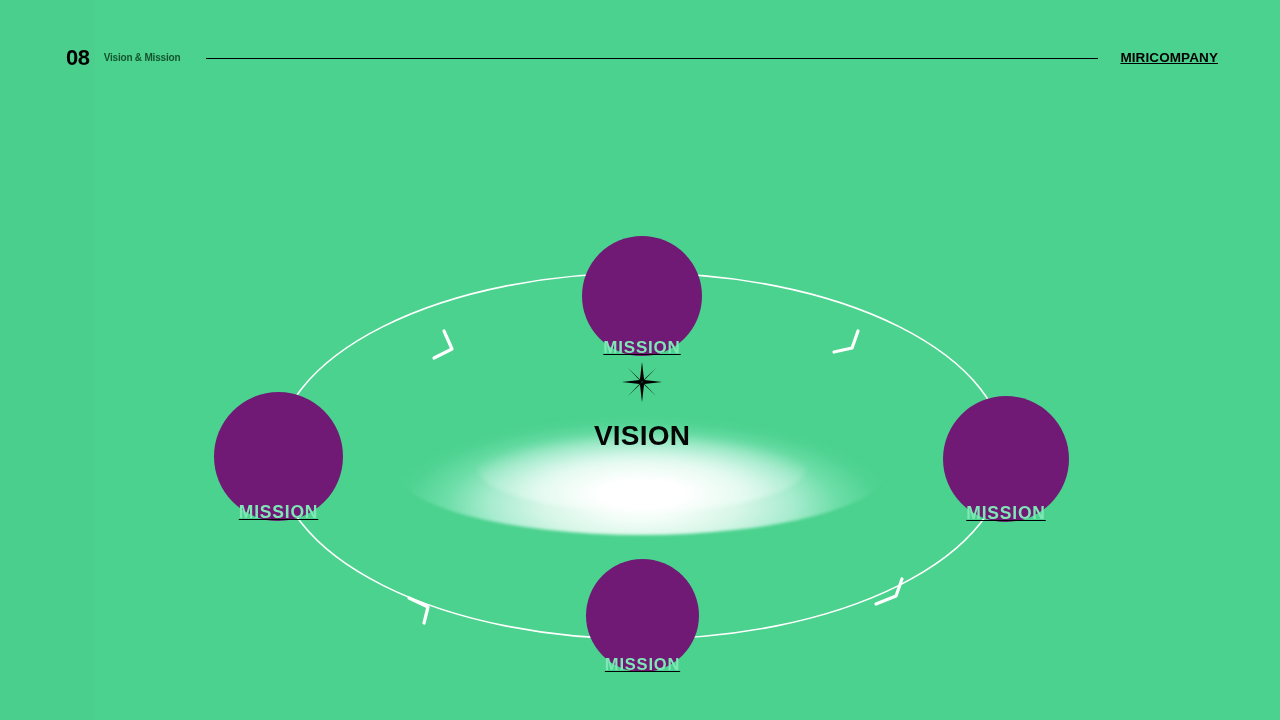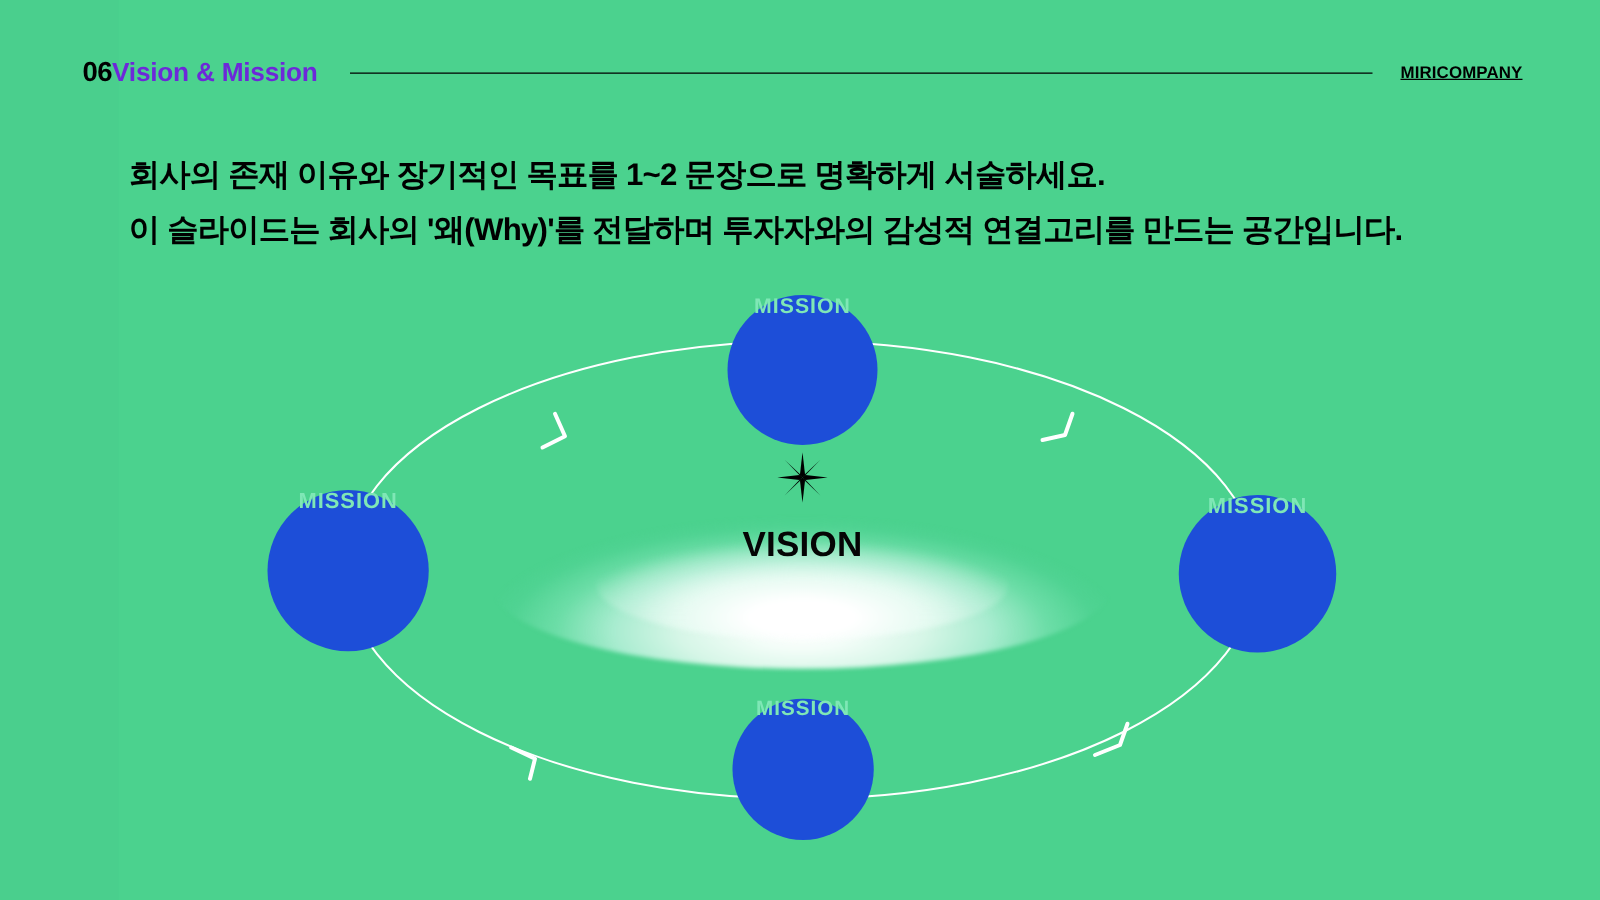--- a/index.html
+++ b/index.html
@@ -42,23 +42,24 @@
   }
   .header-num {
     margin-left: 66px;
     font-size: 22px;
     font-weight: 700;
     color: #000000;
     letter-spacing: -0.4px;
     line-height: 1;
   }
   .header-title {
-    font-size: 21px;
-    font-weight: 700;
-    color: #6d28d9;
+    margin-left: 14px;
+    font-size: 10px;
+    font-weight: 700;
+    color: #14532d;
     letter-spacing: -0.2px;
     line-height: 1;
     white-space: nowrap;
   }
   .header-rule {
     flex: 1;
     height: 0;
     border-top: 1.5px solid #000000;
     margin-left: 26px;
     margin-right: 22px;
@@ -137,24 +138,25 @@
     position: absolute;
     left: 0;
     top: 0;
     width: 1280px;
     height: 520px;
   }
 
   .node {
     position: absolute;
     border-radius: 50%;
-    background: #1d4ed8;
+    background: #701a75;
     display: flex;
-    align-items: flex-start;
+    align-items: flex-end;
     justify-content: center;
+    text-decoration: underline;
   }
   .node-label {
     color: #7FE7B6;
     font-size: 17px;
     font-weight: 700;
     letter-spacing: 0.8px;
     line-height: 1;
     user-select: none;
   }
 
@@ -191,30 +193,26 @@
   }
 </style>
 </head>
 <body>
 
 <div class="slide">
 
   <div class="edge-band"></div>
 
   <div class="header">
-    <div class="header-num">06</div>
+    <div class="header-num">08</div>
     <div class="header-title">Vision &amp; Mission</div>
     <div class="header-rule"></div>
     <div class="header-brand">MIRICOMPANY</div>
   </div>
 
-  <div class="body-copy">
-    <div class="body-line">회사의 존재 이유와 장기적인 목표를 1~2 문장으로 명확하게 서술하세요.</div>
-    <div class="body-line">이 슬라이드는 회사의 '왜(Why)'를 전달하며 투자자와의 감성적 연결고리를 만드는 공간입니다.</div>
-  </div>
 
   <div class="diagram">
 
     <div class="glow"></div>
     <div class="glow-inner"></div>
 
     <svg class="orbit-svg" viewBox="0 0 1280 520">
 
       <ellipse cx="641" cy="256" rx="365" ry="183" fill="none" stroke="#FFFFFF" stroke-width="1.6"></ellipse>
 

